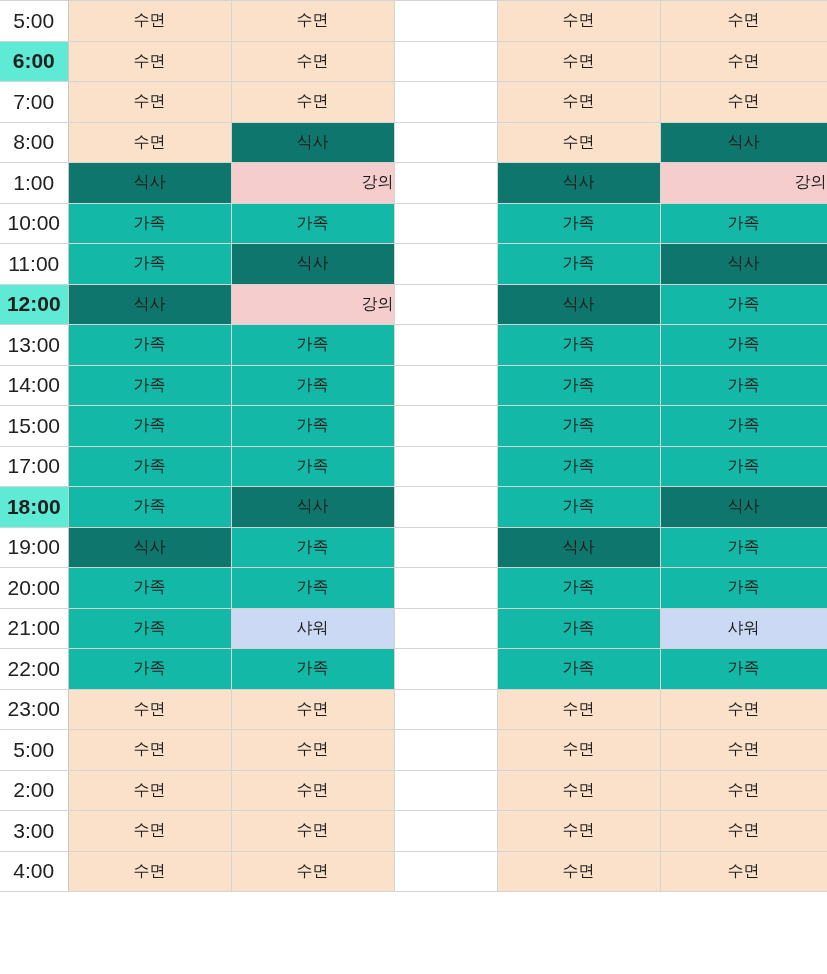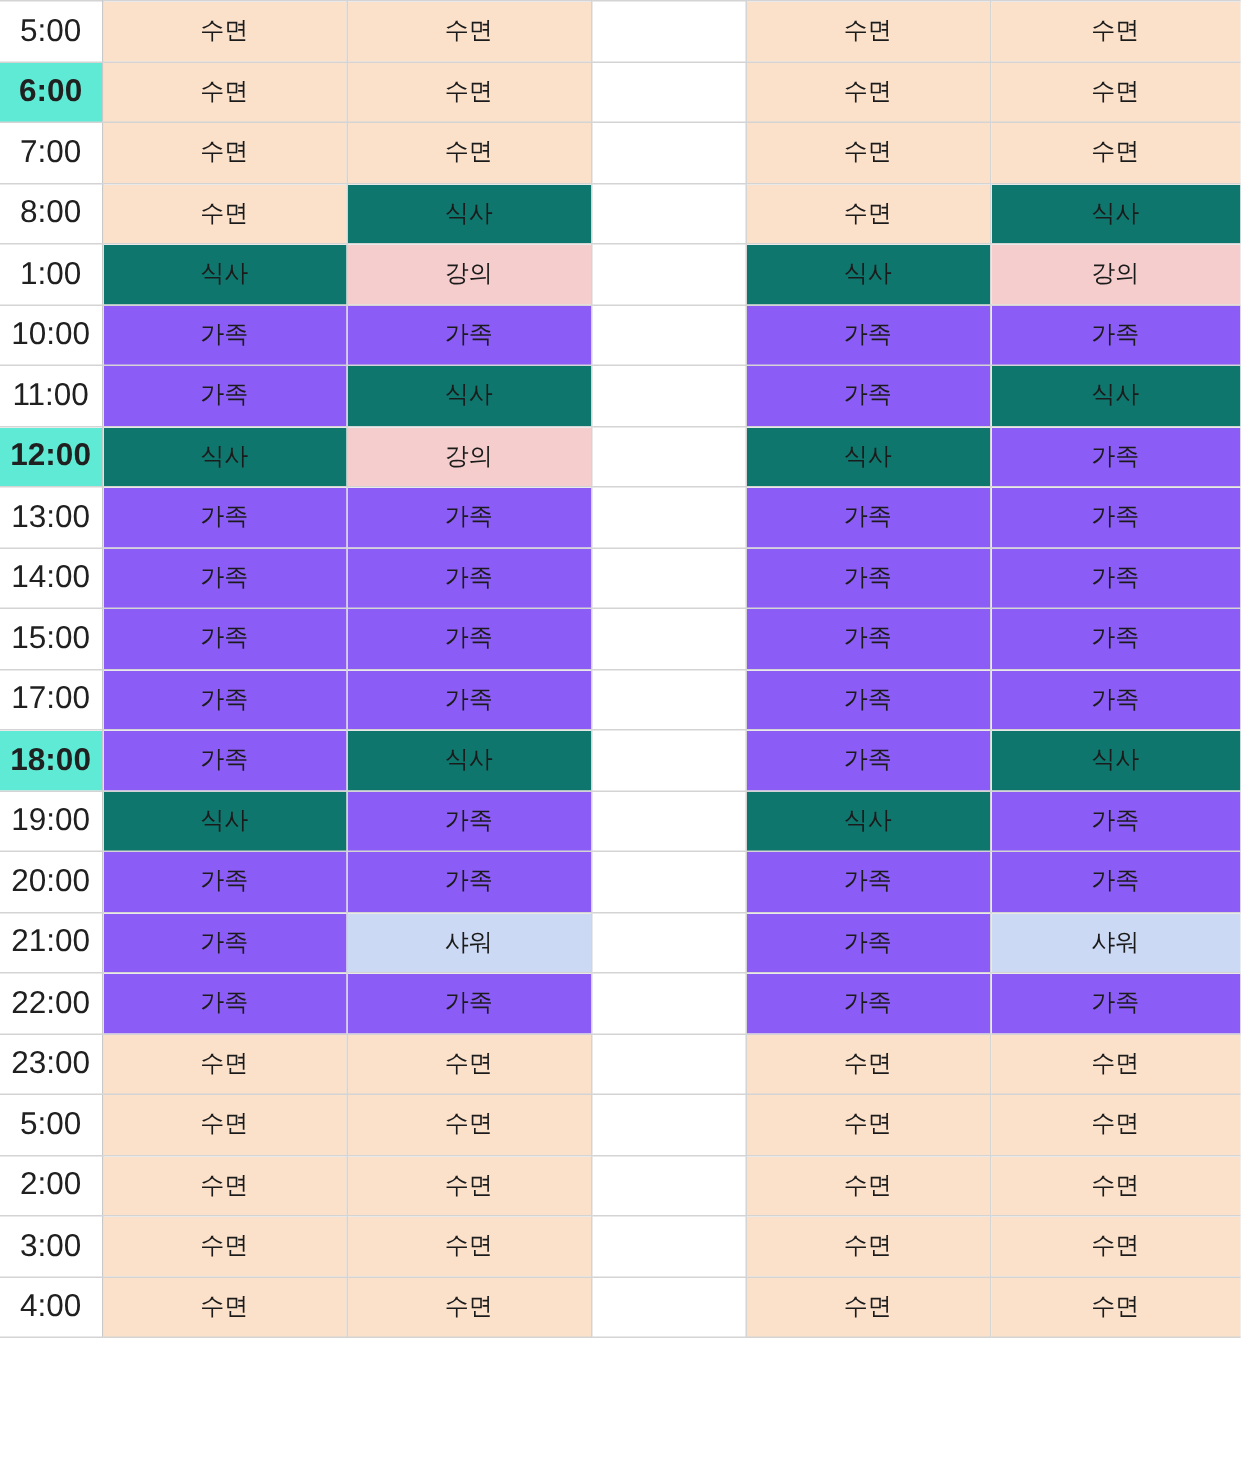--- a/index.html
+++ b/index.html
@@ -50,22 +50,22 @@
     font-weight: bold;
   }
   td.gap {
     background: #ffffff;
     border-left: 1px solid #d4d4d4;
     border-right: 1px solid #d4d4d4;
   }
   
   td.sleep  { background: #fbe0ca; margin-left: 44px; }
   td.meal   { background: #0f766e; }
-  td.lect   { background: #f5cdcd; }
-  td.family { background: #8b5cf6; margin-left: 16px; }
+  td.lect   { background: #f5cdcd; text-align: right; }
+  td.family { background: #14b8a6; margin-left: 16px; }
   td.shower { background: #ccd9f4; }
 </style>
 </head>
 <body>
 
 <table class="schedule">
   <colgroup>
     <col class="c-time">
       <col class="c-a1">
       <col class="c-a2">

